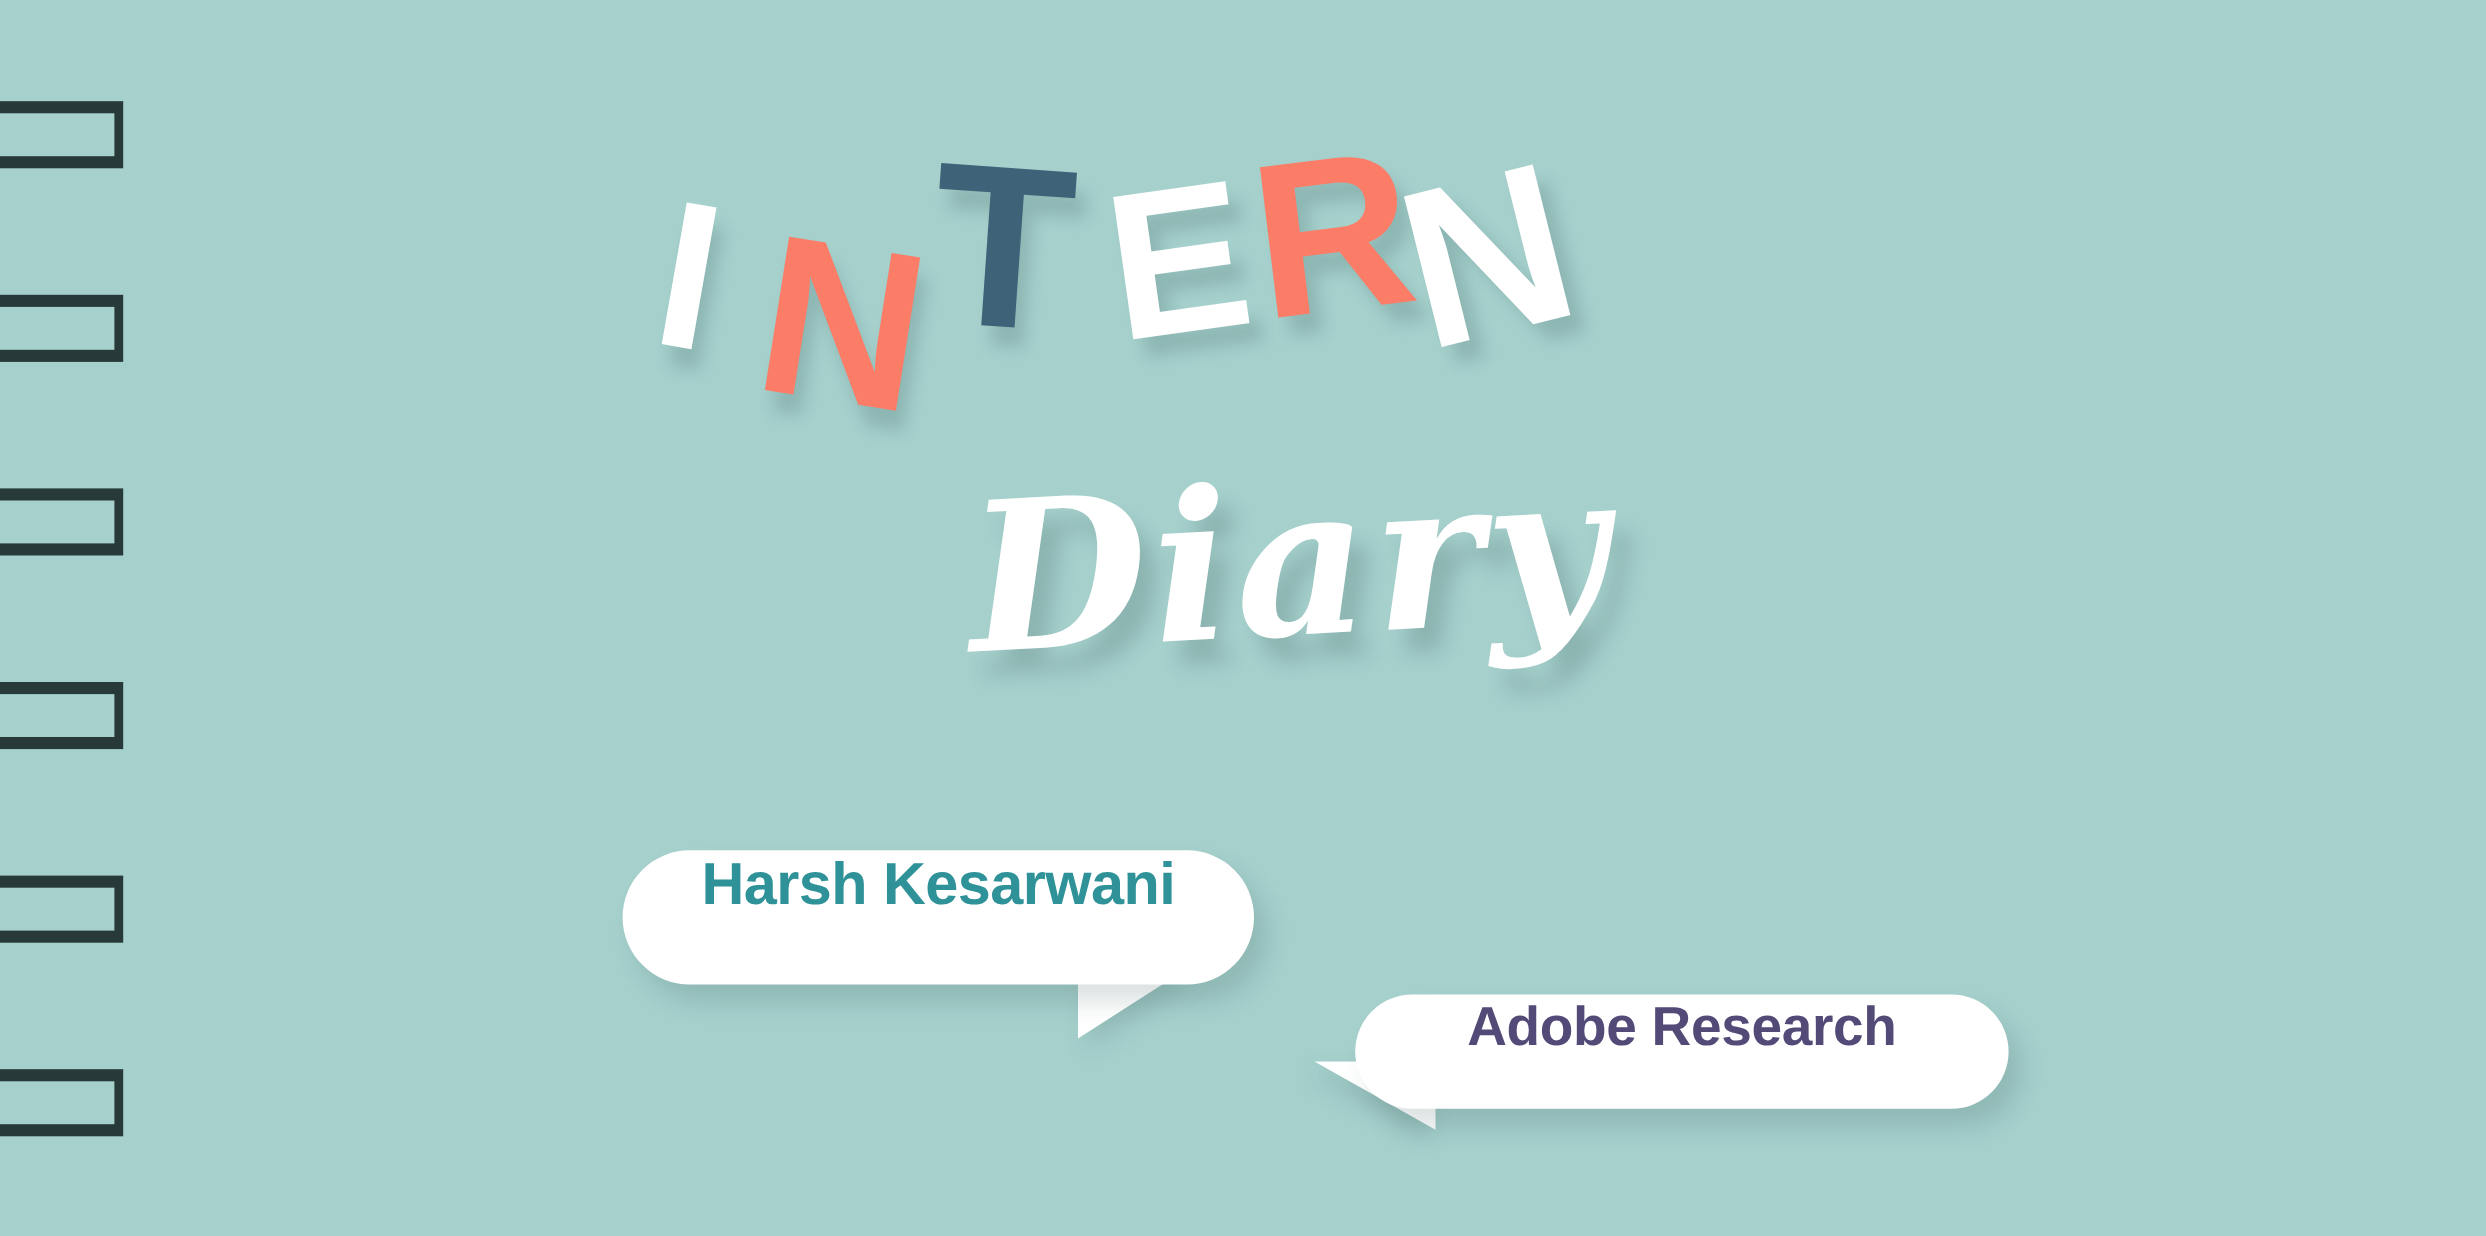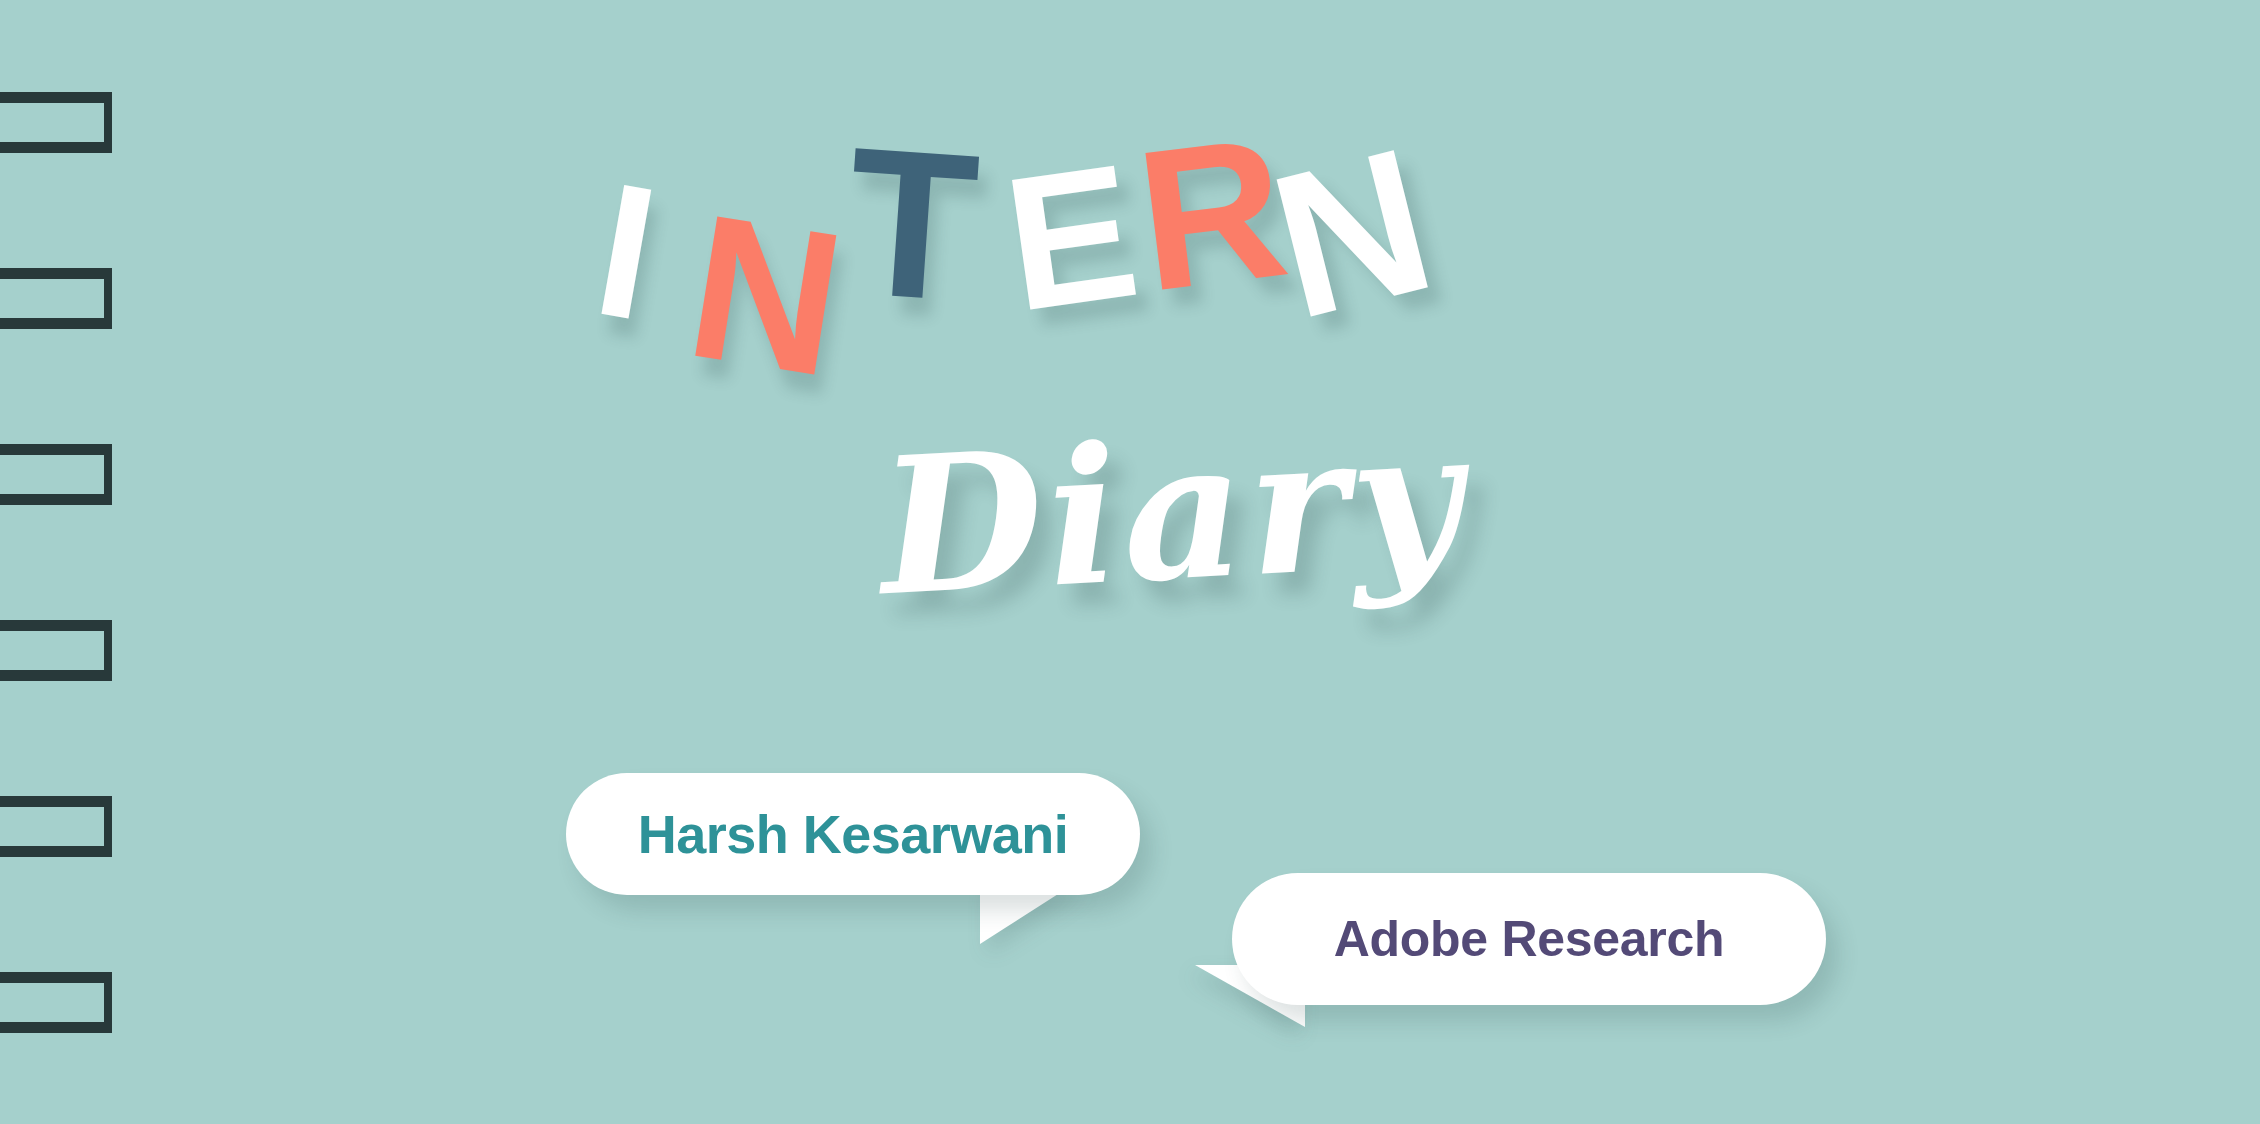--- a/index.html
+++ b/index.html
@@ -37,41 +37,41 @@
     letter-spacing:4px;
     transform:rotate(-3deg);
     text-shadow:14px 22px 18px rgba(40,70,70,.20);
   }
 
   
   .bubble{
     position:absolute;
     background:#ffffff;
     border-radius:70px;
-    display:flex;align-items:center;justify-content:center;
+    display:flex;align-items:flex-start;justify-content:center;
     box-shadow:12px 16px 22px rgba(40,70,70,.16);
   }
   .bubble .txt{
     font-family:"Liberation Sans",sans-serif;
     font-weight:bold;
     white-space:nowrap;
   }
   .tail{position:absolute;width:0;height:0;}
 
   #bubble1{left:566px;top:773px;width:574px;height:122px;}
   #bubble1 .txt{font-size:54px;color:#2e9298;letter-spacing:-.5px;}
   #tail1{
     left:980px;top:880px;
     border-left:0 solid transparent;
     border-top:64px solid #ffffff;
     border-right:100px solid transparent;
     filter:drop-shadow(8px 10px 10px rgba(40,70,70,.14));
   }
 
-  #bubble2{left:1232px;top:873px;width:594px;height:132px;}
+  #bubble2{left:1232px;top:904px;width:594px;height:104px;}
   #bubble2 .txt{font-size:50px;color:#534a77;letter-spacing:-.3px;}
   #tail2{
     left:1195px;top:965px;
     border-right:0 solid transparent;
     border-top:62px solid #ffffff;
     border-left:110px solid transparent;
     filter:drop-shadow(-6px 10px 10px rgba(40,70,70,.14));
   }
 </style>
 </head>

